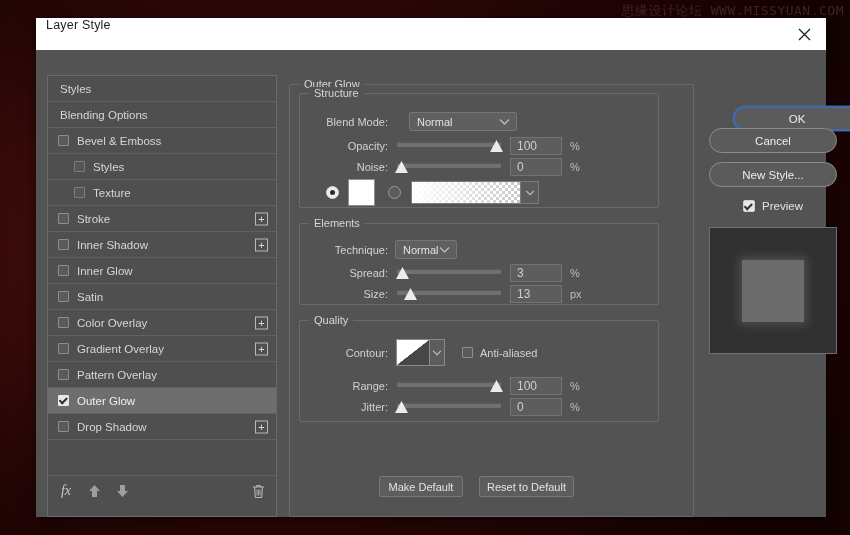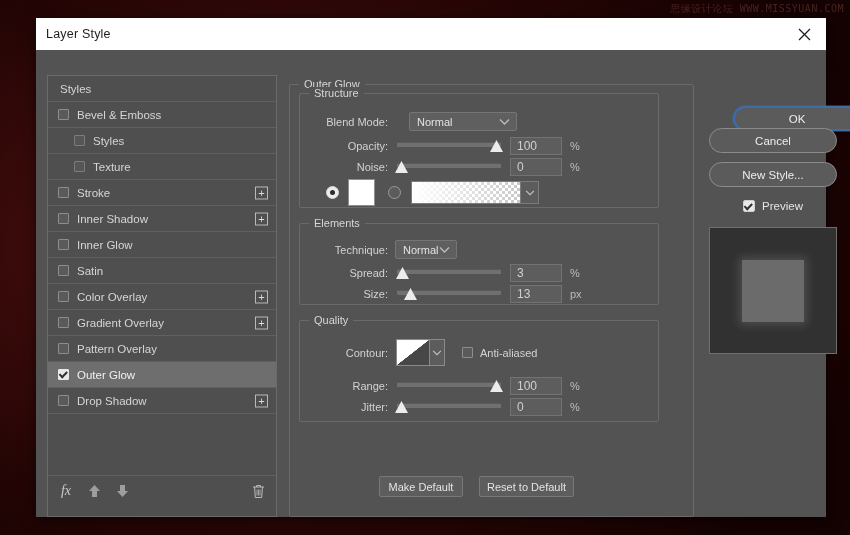--- a/index.html
+++ b/index.html
@@ -10,34 +10,34 @@
   }
   .stage{
     position:relative;width:850px;height:535px;
     background:
       radial-gradient(ellipse 620px 420px at 33% 46%, #5a1412 0%, #3d0c0b 38%, #240505 70%, #150202 100%);
     overflow:hidden;
   }
   .wm{
     position:absolute;top:2px;right:6px;
     font-family:"DejaVu Sans Mono", monospace;
-    font-size:10px;letter-spacing:.5px;
+    font-size:13px;letter-spacing:.5px;
     color:#5c2e2c;opacity:.75;white-space:nowrap;
     user-select:none;
   }
 
   
   .dlg{
     position:absolute;left:36px;top:18px;width:790px;height:499px;
     background:#535353;
     box-shadow:0 2px 14px rgba(0,0,0,.55);
   }
   .titlebar{
     height:32px;background:#ffffff;
-    display:flex;align-items:center;
+    display:flex;
     position:relative;
   }
   .titlebar .ttl{
     font-size:12.5px;color:#1d1d1d;margin-left:10px;letter-spacing:.2px;
   }
   .closebtn{
     position:absolute;right:0;top:0;width:44px;height:32px;
     display:flex;align-items:center;justify-content:center;
   }
   .closebtn svg{display:block;}
@@ -247,20 +247,23 @@
 
     <div class="body">
 
       <div class="sidepane">
         <div class="slist">
 
           <div class="srow plain">
             <span>Styles</span>
           </div>
 
+          <div class="srow plain">
+            <span>Blending Options</span>
+          </div>
 
           <div class="srow">
             <span class="chk"></span>
             <span>Bevel &amp; Emboss</span>
           </div>
 
           <div class="srow indent">
             <span class="chk"></span>
             <span>Styles</span>
           </div>

